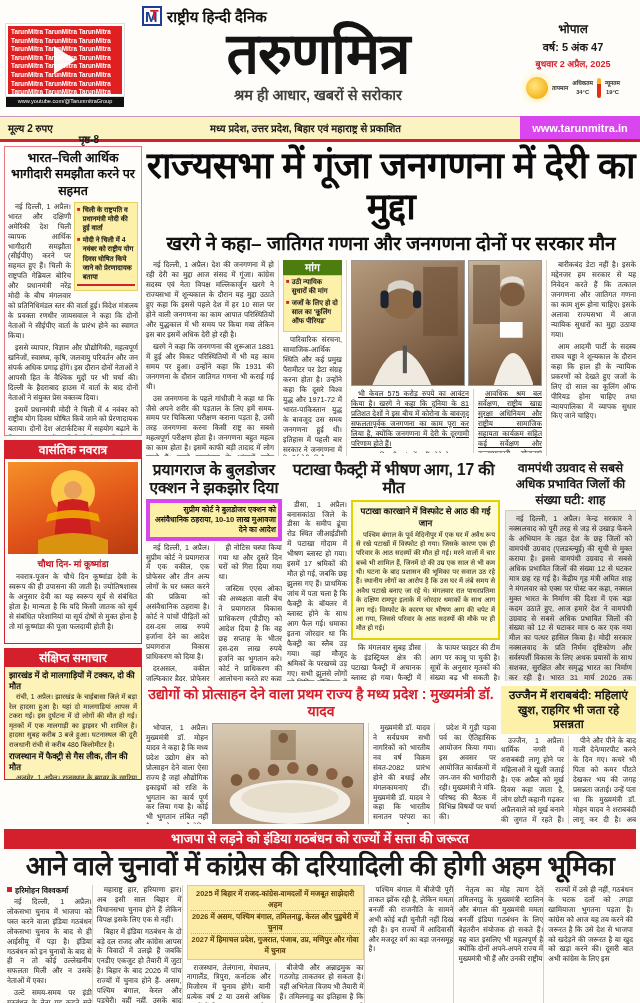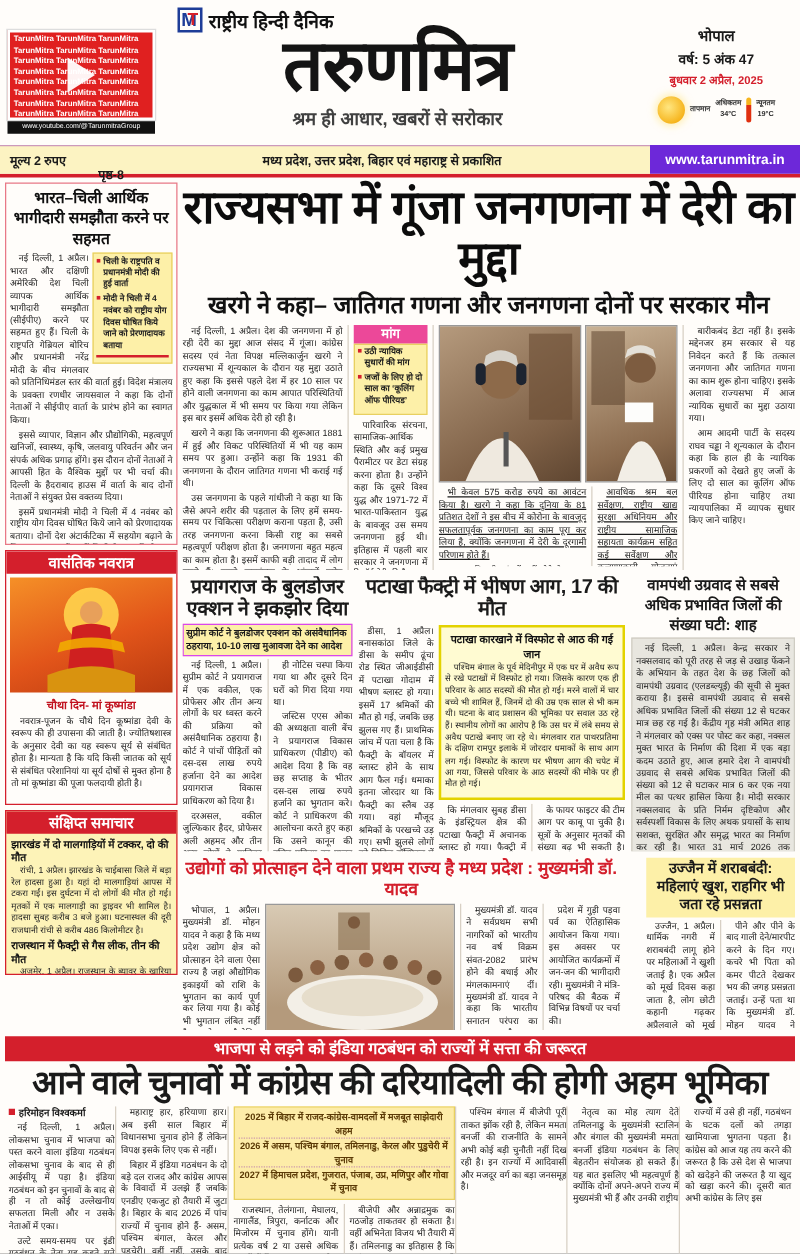--- a/index.html
+++ b/index.html
@@ -32,21 +32,21 @@
   .sun { width:22px; height:22px; border-radius:50%; background:radial-gradient(circle at 40% 40%, #ffe680, #f6b51e 70%, #f0a000); box-shadow:0 0 6px 2px #ffe68088; }
   .w-mini { font-size:5.8px; font-weight:bold; color:#333; line-height:1.5; }
   .thermo { width:4px; height:20px; background:linear-gradient(#f6b51e 30%, #e03010 30%); border-radius:2px; }
 
   
   .strip { display:flex; align-items:stretch; height:23px; margin:0 0 0 0; }
   .strip-y { flex:1; display:flex; align-items:center; background:#fcf3c2; border-top:1px solid #c9b; padding:0 8px; }
   .price { font-size:10px; font-weight:bold; }
   .pages { font-size:10px; font-weight:bold; margin-left:26px;margin-top:22px; }
   .publish { flex:1; text-align:center; font-size:10px; font-weight:bold; }
-  .site-box { width:120px; background:#6d28d9; color:#fff; font-size:11px; font-weight:bold; display:flex; align-items:center; justify-content:center; }
+  .site-box { width:120px; background:#d946ef; color:#fff; font-size:11px; font-weight:bold; display:flex; align-items:center; justify-content:center; }
   .red-rule { height:3px; background:#d41f2c; margin-bottom:2px; }
 
   
   .bodytext { font-size:7.2px; line-height:1.38; text-align:justify; color:#222; }
   .bodytext p { margin-bottom:2px; text-indent:7px; }
   .colrule > * + * { border-left:1px solid #d8d0c4; padding-left:4px; }
 
   
   .maingrid { display:flex; padding:2px 4px 0 4px; gap:4px; }
   .left-col { width:138px; flex:none; }
@@ -76,54 +76,54 @@
 
   
   .lead-hl { font-size:37px; font-weight:900; text-align:center; line-height:1.1; color:#0c0c0c; letter-spacing:-0.5px; }
   .lead-sub { font-size:19px; font-weight:800; text-align:center; margin:3px 0 4px; color:#111; }
   .lead-body { display:flex; gap:4px; height:196px; overflow:hidden; }
   .lb-c1 { width:128px; flex:none; }
   .lb-c2 { width:64px; flex:none; }
   .lb-cc { width:196px; flex:none;text-decoration:underline; }
   .lb-c5 { flex:1; min-width:0; }
   .demand { margin-bottom:3px; }
-  .demand-head { background:#ec4899; color:#fff; text-align:center; font-weight:800; font-size:10.5px; line-height:15px; height:15px; }
+  .demand-head { background:#4d7c0f; color:#fff; text-align:center; font-weight:800; font-size:10.5px; line-height:15px; height:15px; }
   .demand-body { background:#fdf0a8; border:1px solid #e8d060; padding:2px; }
   .demand-body .bl { font-size:6.9px; font-weight:bold; line-height:1.3; display:flex; gap:2px; margin-bottom:3px; }
   .demand-body .sq { color:#d41f2c; font-size:6px; }
   .photos { display:flex; gap:3px; height:126px; margin-bottom:3px; }
   .photo { position:relative; overflow:hidden; border:1px solid #999; }
   .ph1 { flex:1.55; background:linear-gradient(150deg,#b59a7d,#7e6046 70%,#5f4631); }
   .ph2 { flex:1; background:linear-gradient(160deg,#c9b295,#8a6a4d 75%,#6b4f37); }
   .photo svg { width:100%; height:100%; }
   .cc-text { display:flex; gap:4px; height:64px; overflow:hidden; }
   .cc-text .a { width:118px; flex:none; }
   .cc-text .b { flex:1; min-width:0; }
 
   
   .mid-row { display:flex; gap:5px; margin-top:5px; height:220px; overflow:hidden; }
   .prayagraj { width:136px; flex:none; }
   .prayagraj h2 { font-size:15.5px; line-height:1.15; font-weight:900; text-align:center; margin-bottom:2px; }
-  .ylw-sub { background:#fdf0a8; border:1px solid #d946ef; font-size:7.6px; font-weight:800; text-align:left; padding:2px; line-height:1.3; margin-bottom:2px; }
+  .ylw-sub { background:#fdf0a8; border:4px solid #d946ef; font-size:7.6px; font-weight:800; text-align:right; padding:2px; line-height:1.3; margin-bottom:2px; }
   .two-col { display:flex; gap:4px; overflow:hidden; }
   .two-col > div { flex:1; min-width:0; }
   .patakha { width:213px; flex:none; }
   .patakha h2 { font-size:16px; font-weight:900; line-height:1.1; text-align:center; margin-bottom:3px; letter-spacing:-0.3px; }
   .patakha-grid { display:flex; gap:4px; }
   .patakha-left { width:60px; flex:none; }
   .patakha-right { flex:1; min-width:0; }
   .ylw-box { border:2px solid #e3d200; background:#fffbd2; padding:3px; margin-bottom:3px; }
   .ylw-box h3 { font-size:8.6px; font-weight:800; text-align:center; margin-bottom:1px; color:#111; }
   .ylw-box .bodytext { font-size:6.8px; }
   .shah { flex:1; min-width:0; }
   .shah h2 { font-size:12px; font-weight:800; text-align:center; line-height:1.3; margin-bottom:2px; }
   .shah .gray { background:#e8e6df; border:1px solid #cfccc2; padding:3px; height:172px; overflow:hidden; }
 
   
-  .cm-row { display:flex; gap:21px; margin-top:5px; height:138px; overflow:hidden;justify-content:space-between; }
+  .cm-row { display:flex; gap:5px; margin-top:5px; height:138px; overflow:hidden;justify-content:space-between; }
   .udyog { width:350px; flex:none; }
   .udyog h2 { color:#d41f2c; font-size:14px; font-weight:800; text-align:center; line-height:1.2; margin-bottom:3px; }
   .udyog-grid { display:flex; gap:4px; }
   .udyog-grid .tc { width:62px; flex:none; }
   .meeting { width:152px; height:104px; flex:none; border:1px solid #999; background:linear-gradient(#d8cab4, #b49a7c 80%); position:relative; overflow:hidden; }
   .meeting svg { width:100%; height:100%; }
   .ujjain { flex:1; min-width:0; }
   .ujjain h2 { background:#fdf0a8; font-size:11.5px; font-weight:900; text-align:center; line-height:1.25; padding:2px; margin-bottom:2px; }
 
   

